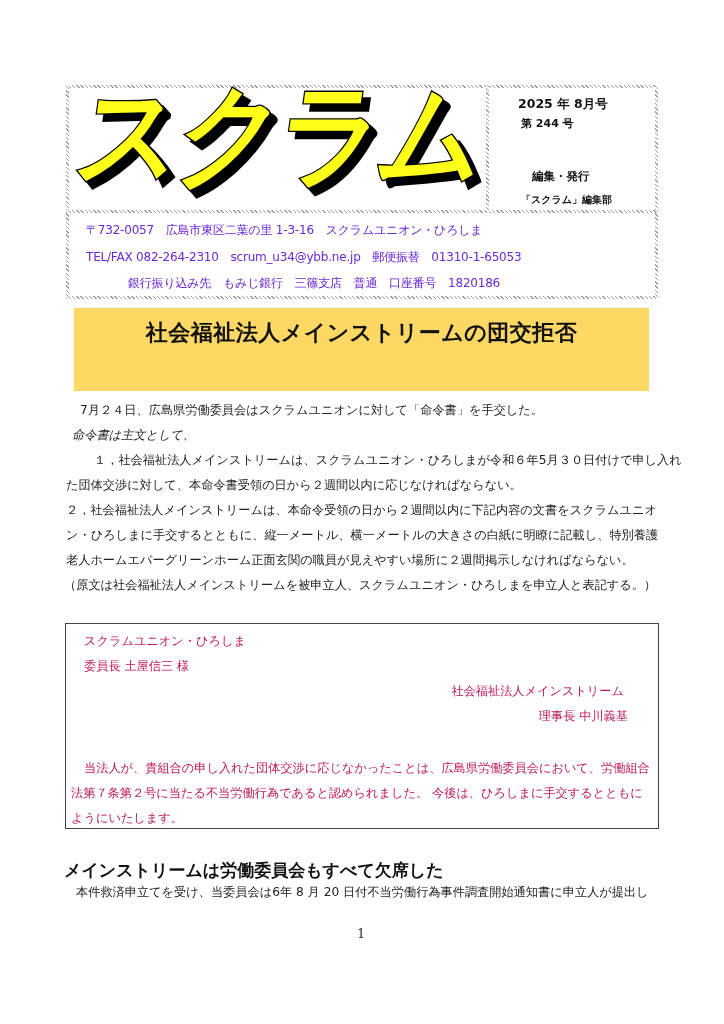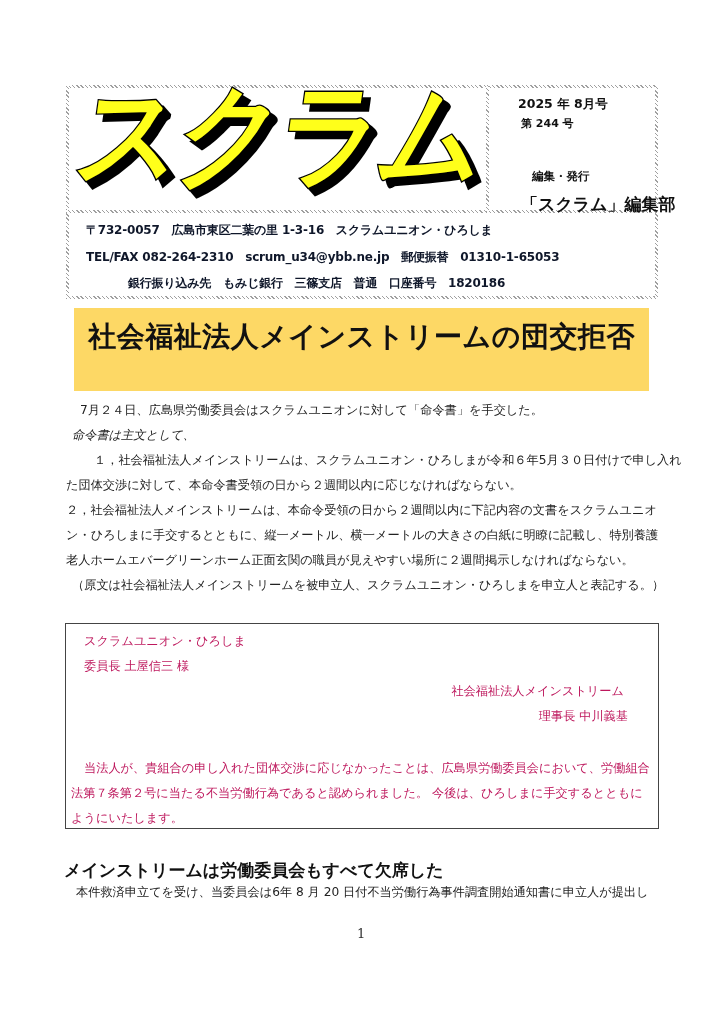--- a/index.html
+++ b/index.html
@@ -85,51 +85,51 @@
       font-size: 11.5px;
       font-weight: bold;
       color: #111;
       white-space: nowrap;
       margin-left: 32px;
     }
     .editor-name {
       position: absolute;
       left: 521px;
       top: 193px;
-      font-size: 17px;
+      font-size: 10px;
       font-weight: bold;
       color: #111;
       white-space: nowrap;
     }
 
     
     .addr {
       position: absolute;
       font-size: 12px;
-      font-weight: bold;
-      color: #0f172a;
+      font-weight: normal;
+      color: #6d28d9;
       white-space: nowrap;
       letter-spacing: -0.2px;
     }
 
     
     .banner {
       position: absolute;
       left: 74px;
       top: 308px;
       width: 575px;
       height: 83px;
       background: #fdd865;
     }
     .banner-line {
       position: absolute;
       left: 0;
       width: 100%;
       text-align: center;
-      font-size: 28px;
+      font-size: 22px;
       font-weight: bold;
       color: #111;
       white-space: nowrap;
       letter-spacing: 0.5px;
     }
 
     
     .body-line {
       position: absolute;
       font-size: 12.2px;
@@ -206,21 +206,21 @@
 </div>
 
 <div>
   <div class="body-line" style="left:80px; top:402px;">7月２４日、広島県労働委員会はスクラムユニオンに対して「命令書」を手交した。</div>
   <div class="body-line" style="left:72px; top:427px;font-style:italic;">命令書は主文として、</div>
   <div class="body-line" style="left:66px; top:452px;margin-left:28px;">１，社会福祉法人メインストリームは、スクラムユニオン・ひろしまが令和６年5月３０日付けで申し入れ</div>
   <div class="body-line" style="left:66px; top:477px;">た団体交渉に対して、本命令書受領の日から２週間以内に応じなければならない。</div>
   <div class="body-line" style="left:66px; top:502px;">２，社会福祉法人メインストリームは、本命令受領の日から２週間以内に下記内容の文書をスクラムユニオ</div>
   <div class="body-line" style="left:66px; top:527px;text-align:center;">ン・ひろしまに手交するとともに、縦一メートル、横一メートルの大きさの白紙に明瞭に記載し、特別養護</div>
   <div class="body-line" style="left:66px; top:552px;">老人ホームエバーグリーンホーム正面玄関の職員が見えやすい場所に２週間掲示しなければならない。</div>
-  <div class="body-line" style="left:72px; top:577px;">（原文は社会福祉法人メインストリームを被申立人、スクラムユニオン・ひろしまを申立人と表記する。）</div>
+  <div class="body-line" style="left:64px; top:577px;">（原文は社会福祉法人メインストリームを被申立人、スクラムユニオン・ひろしまを申立人と表記する。）</div>
 </div>
 
 <div class="notice">
   <div class="notice-line" style="left:18px; top:9px;">スクラムユニオン・ひろしま</div>
   <div class="notice-line" style="left:18px; top:34px;">委員長 土屋信三 様</div>
   <div class="notice-line" style="right:34px; top:59px;">社会福祉法人メインストリーム</div>
   <div class="notice-line" style="right:30px; top:84px;">理事長 中川義基</div>
   <div class="notice-line" style="left:18px; top:136px;">当法人が、貴組合の申し入れた団体交渉に応じなかったことは、広島県労働委員会において、労働組合</div>
   <div class="notice-line" style="left:5px; top:161px;">法第７条第２号に当たる不当労働行為であると認められました。 今後は、ひろしまに手交するとともに</div>
   <div class="notice-line" style="left:5px; top:186px;">ようにいたします。</div>

